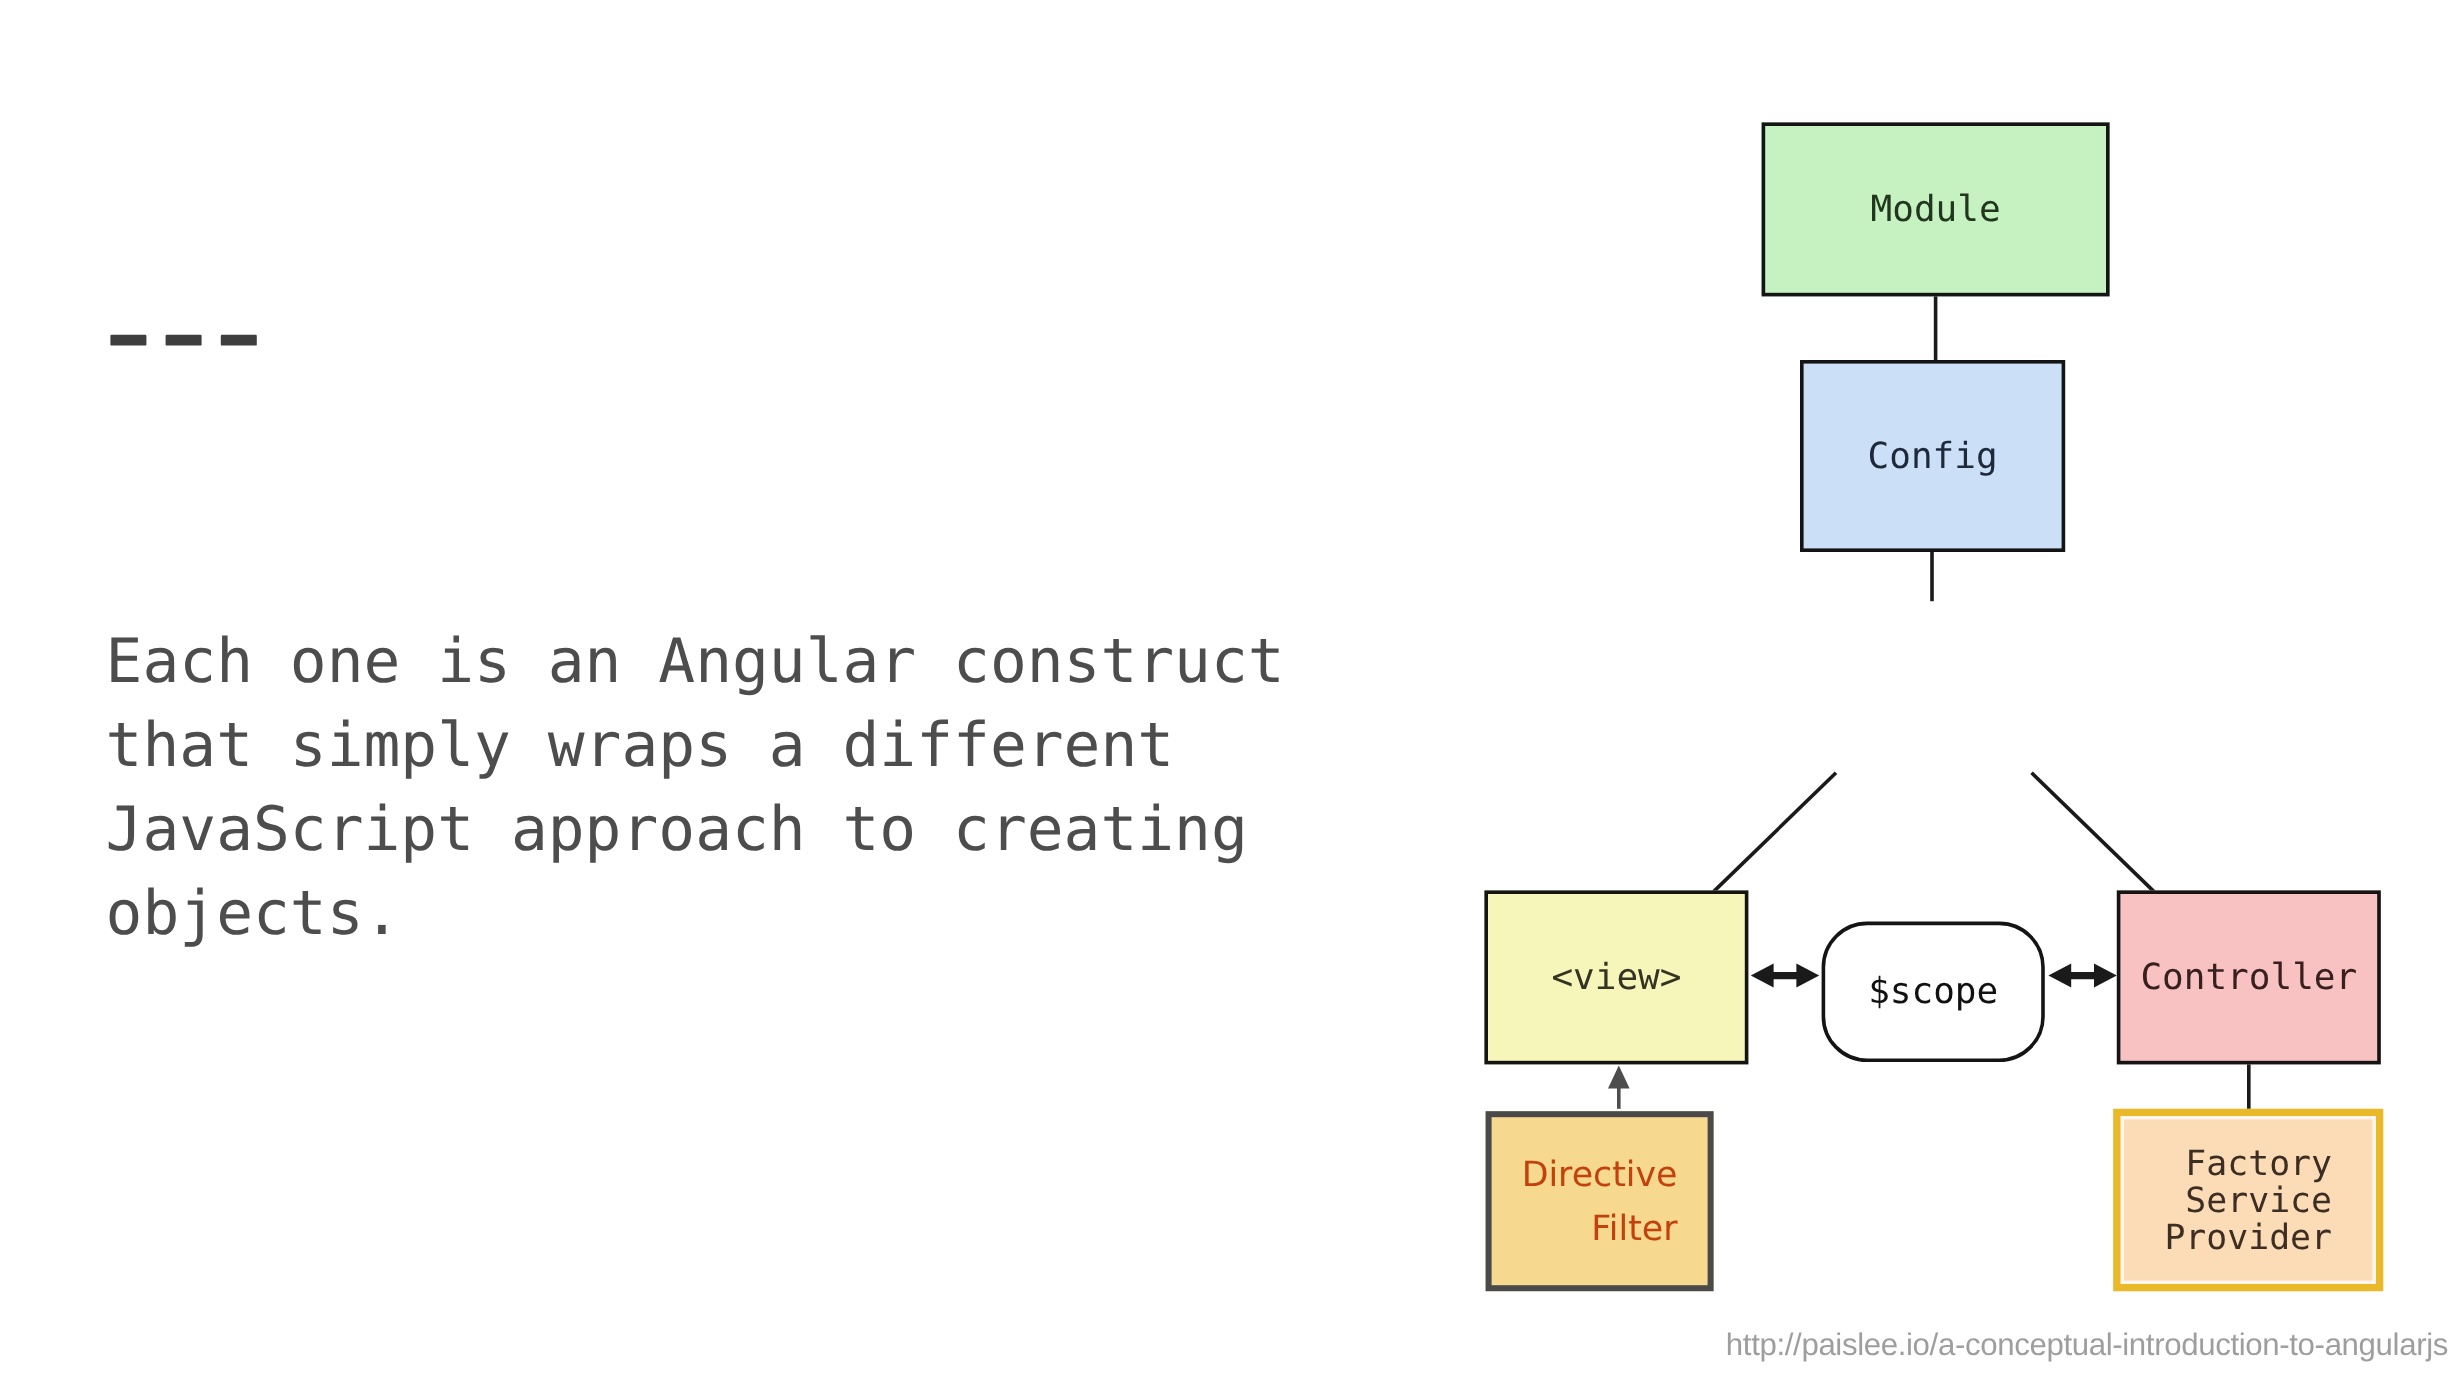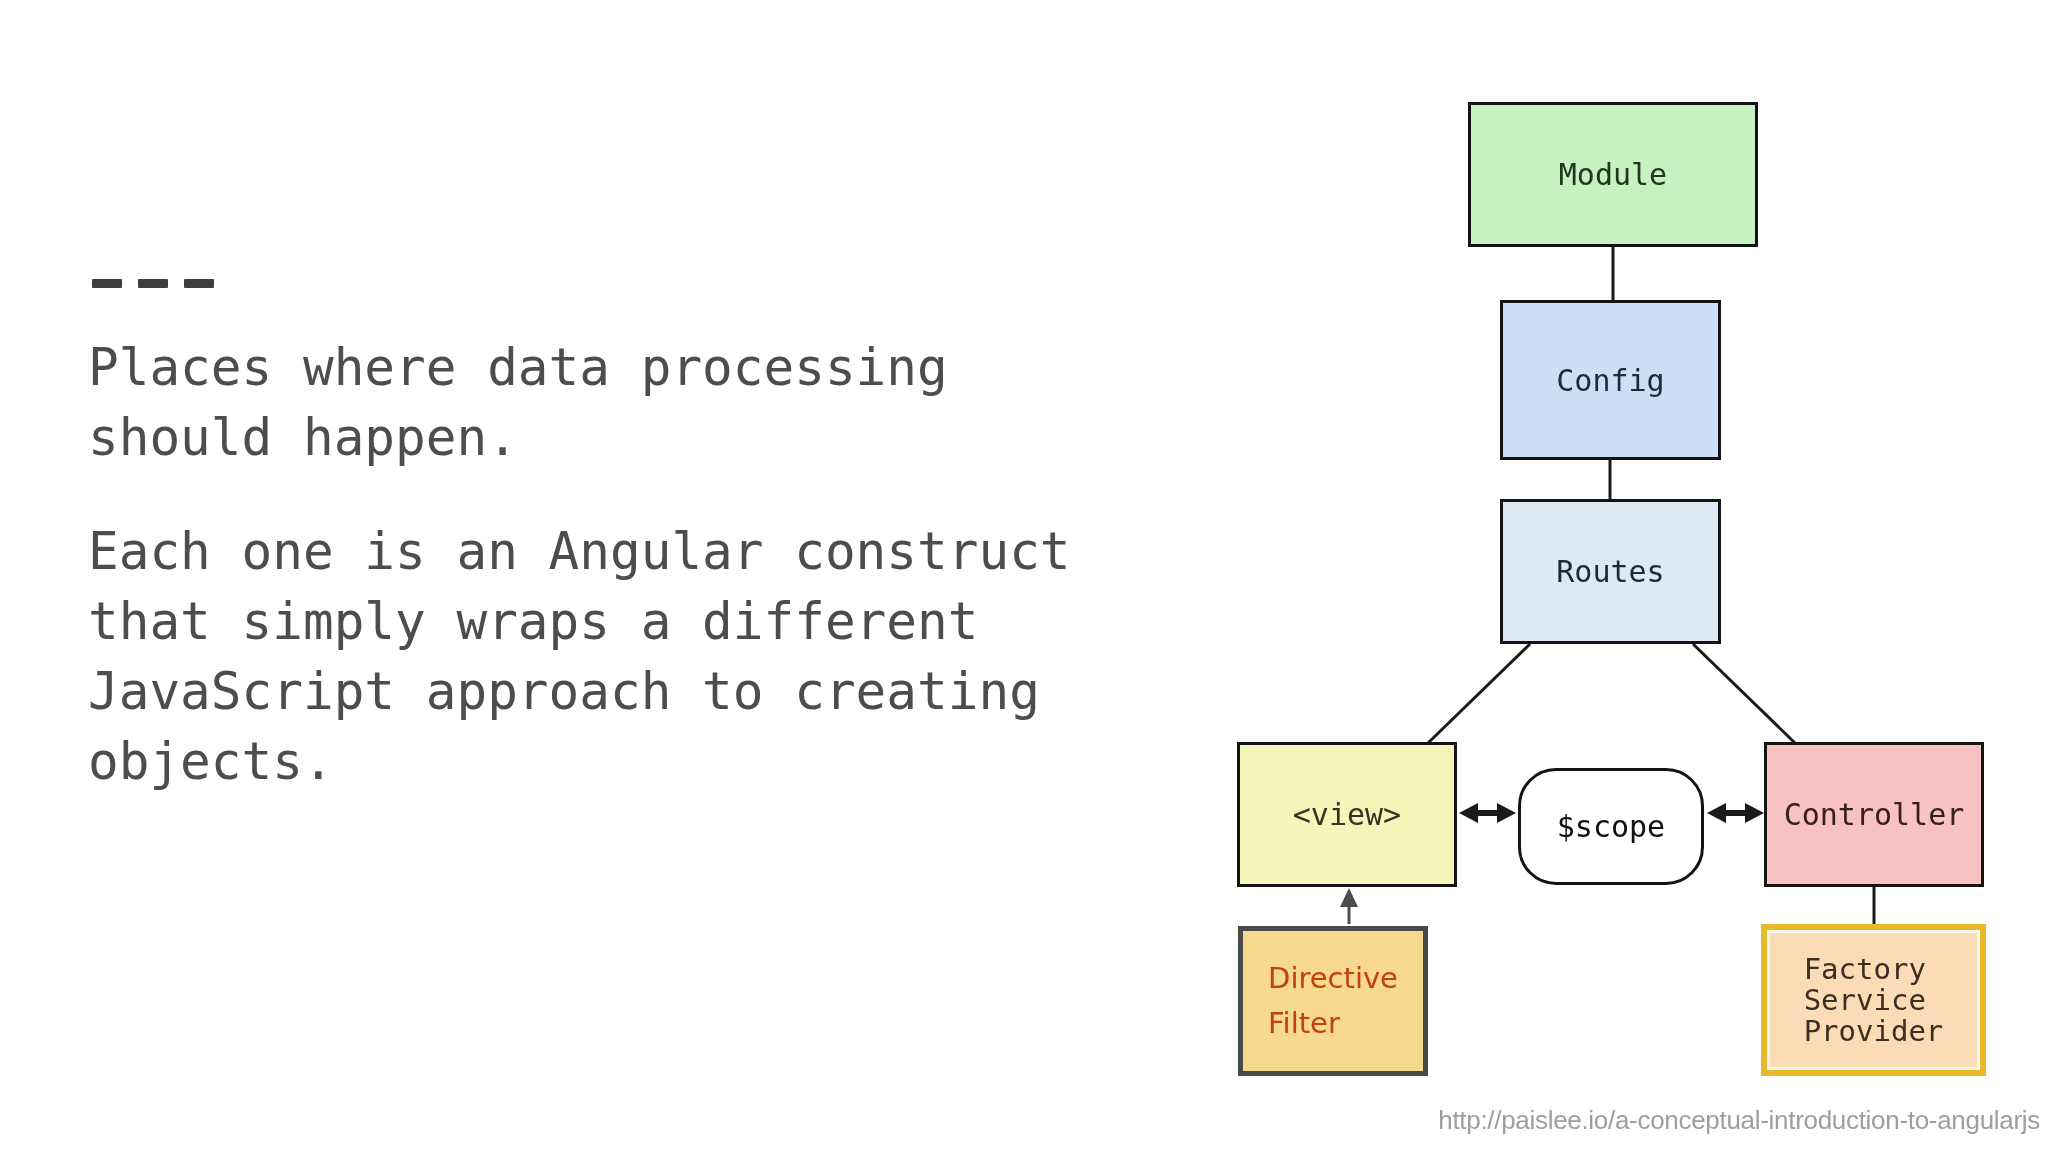--- a/index.html
+++ b/index.html
@@ -44,21 +44,21 @@
   #para-1{top:517px;}
   #para-2{top:846px;}
 
   
   #connectors{position:absolute;left:0;top:0;z-index:1;}
   .node{
     position:absolute;z-index:2;
     box-sizing:border-box;
     border:3px solid #141414;
     display:flex;align-items:center;justify-content:center;
-    text-align:left;
+    text-align:right;
     font-family:"DejaVu Sans Mono","Liberation Mono",monospace;
     font-size:30px;
     white-space:pre-line;
   }
   #node-module    {left:1468px;top:102px;width:290px;height:145px;background:#c5f2c0;color:#22361f;}
   #node-config    {left:1500px;top:300px;width:221px;height:160px;background:#cbdff6;color:#1e2a3c;}
   #node-routes    {left:1500px;top:499px;width:221px;height:145px;background:#dfe9f6;color:#1e2a3c;}
   #node-view      {left:1237px;top:742px;width:220px;height:145px;background:#f7f6ba;color:#343422;}
   #node-scope     {left:1518px;top:768px;width:186px;height:117px;background:#ffffff;color:#111111;border-radius:38px;}
   #node-controller{left:1764px;top:742px;width:220px;height:145px;background:#f8c2c2;color:#38201f;}
@@ -88,22 +88,20 @@
 
 <div id="slide">
 
 
   <div class="separator" aria-label="---">
     <span class="dash"></span>
     <span class="dash"></span>
     <span class="dash"></span>
   </div>
 
-  <p id="para-0" class="para">Places where data processing
-should happen.</p>
   <p id="para-1" class="para">Each one is an Angular construct
 that simply wraps a different
 JavaScript approach to creating
 objects.</p>
 
   <svg id="connectors" width="2048" height="1152" viewBox="0 0 2048 1152">
 
     <line x1="1613" y1="245" x2="1613" y2="302" stroke="#1a1a1a" stroke-width="3"></line>
 
     <line x1="1610" y1="442" x2="1610" y2="501" stroke="#1a1a1a" stroke-width="3"></line>
@@ -131,23 +129,20 @@
 
     <line x1="1874" y1="886" x2="1874" y2="926" stroke="#1a1a1a" stroke-width="3"></line>
   </svg>
 
   <div id="node-module" class="node">
     <span>Module</span>
   </div>
   <div id="node-config" class="node">
     <span>Config</span>
   </div>
-  <div id="node-routes" class="node">
-    <span>Routes</span>
-  </div>
   <div id="node-view" class="node">
     <span>&lt;view&gt;</span>
   </div>
   <div id="node-scope" class="node">
     <span>$scope</span>
   </div>
   <div id="node-controller" class="node">
     <span>Controller</span>
   </div>
   <div id="node-directive" class="node">

